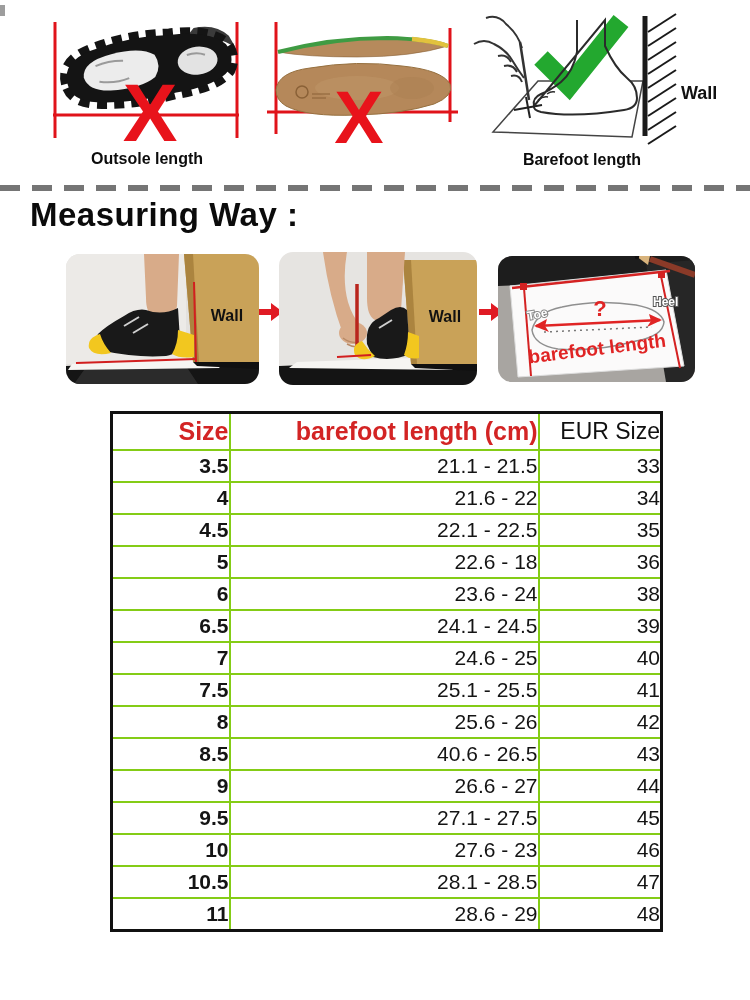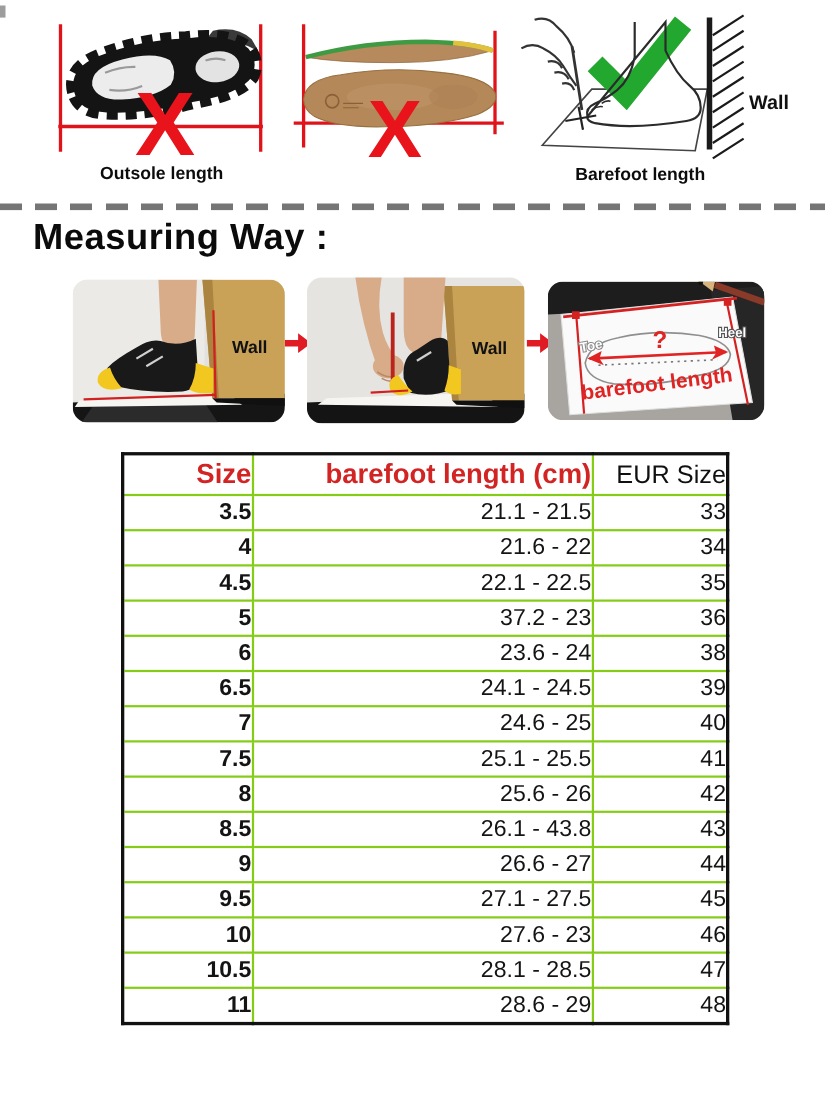--- a/index.html
+++ b/index.html
@@ -255,21 +255,21 @@
           <td>21.6 - 22</td>
           <td>34</td>
         </tr>
         <tr>
           <td>4.5</td>
           <td>22.1 - 22.5</td>
           <td>35</td>
         </tr>
         <tr>
           <td>5</td>
-          <td>37.2 - 23</td>
+          <td>22.6 - 18</td>
           <td>36</td>
         </tr>
         <tr>
           <td>6</td>
           <td>23.6 - 24</td>
           <td>38</td>
         </tr>
         <tr>
           <td>6.5</td>
           <td>24.1 - 24.5</td>
@@ -285,21 +285,21 @@
           <td>25.1 - 25.5</td>
           <td>41</td>
         </tr>
         <tr>
           <td>8</td>
           <td>25.6 - 26</td>
           <td>42</td>
         </tr>
         <tr>
           <td>8.5</td>
-          <td>26.1 - 43.8</td>
+          <td>40.6 - 26.5</td>
           <td>43</td>
         </tr>
         <tr>
           <td>9</td>
           <td>26.6 - 27</td>
           <td>44</td>
         </tr>
         <tr>
           <td>9.5</td>
           <td>27.1 - 27.5</td>

